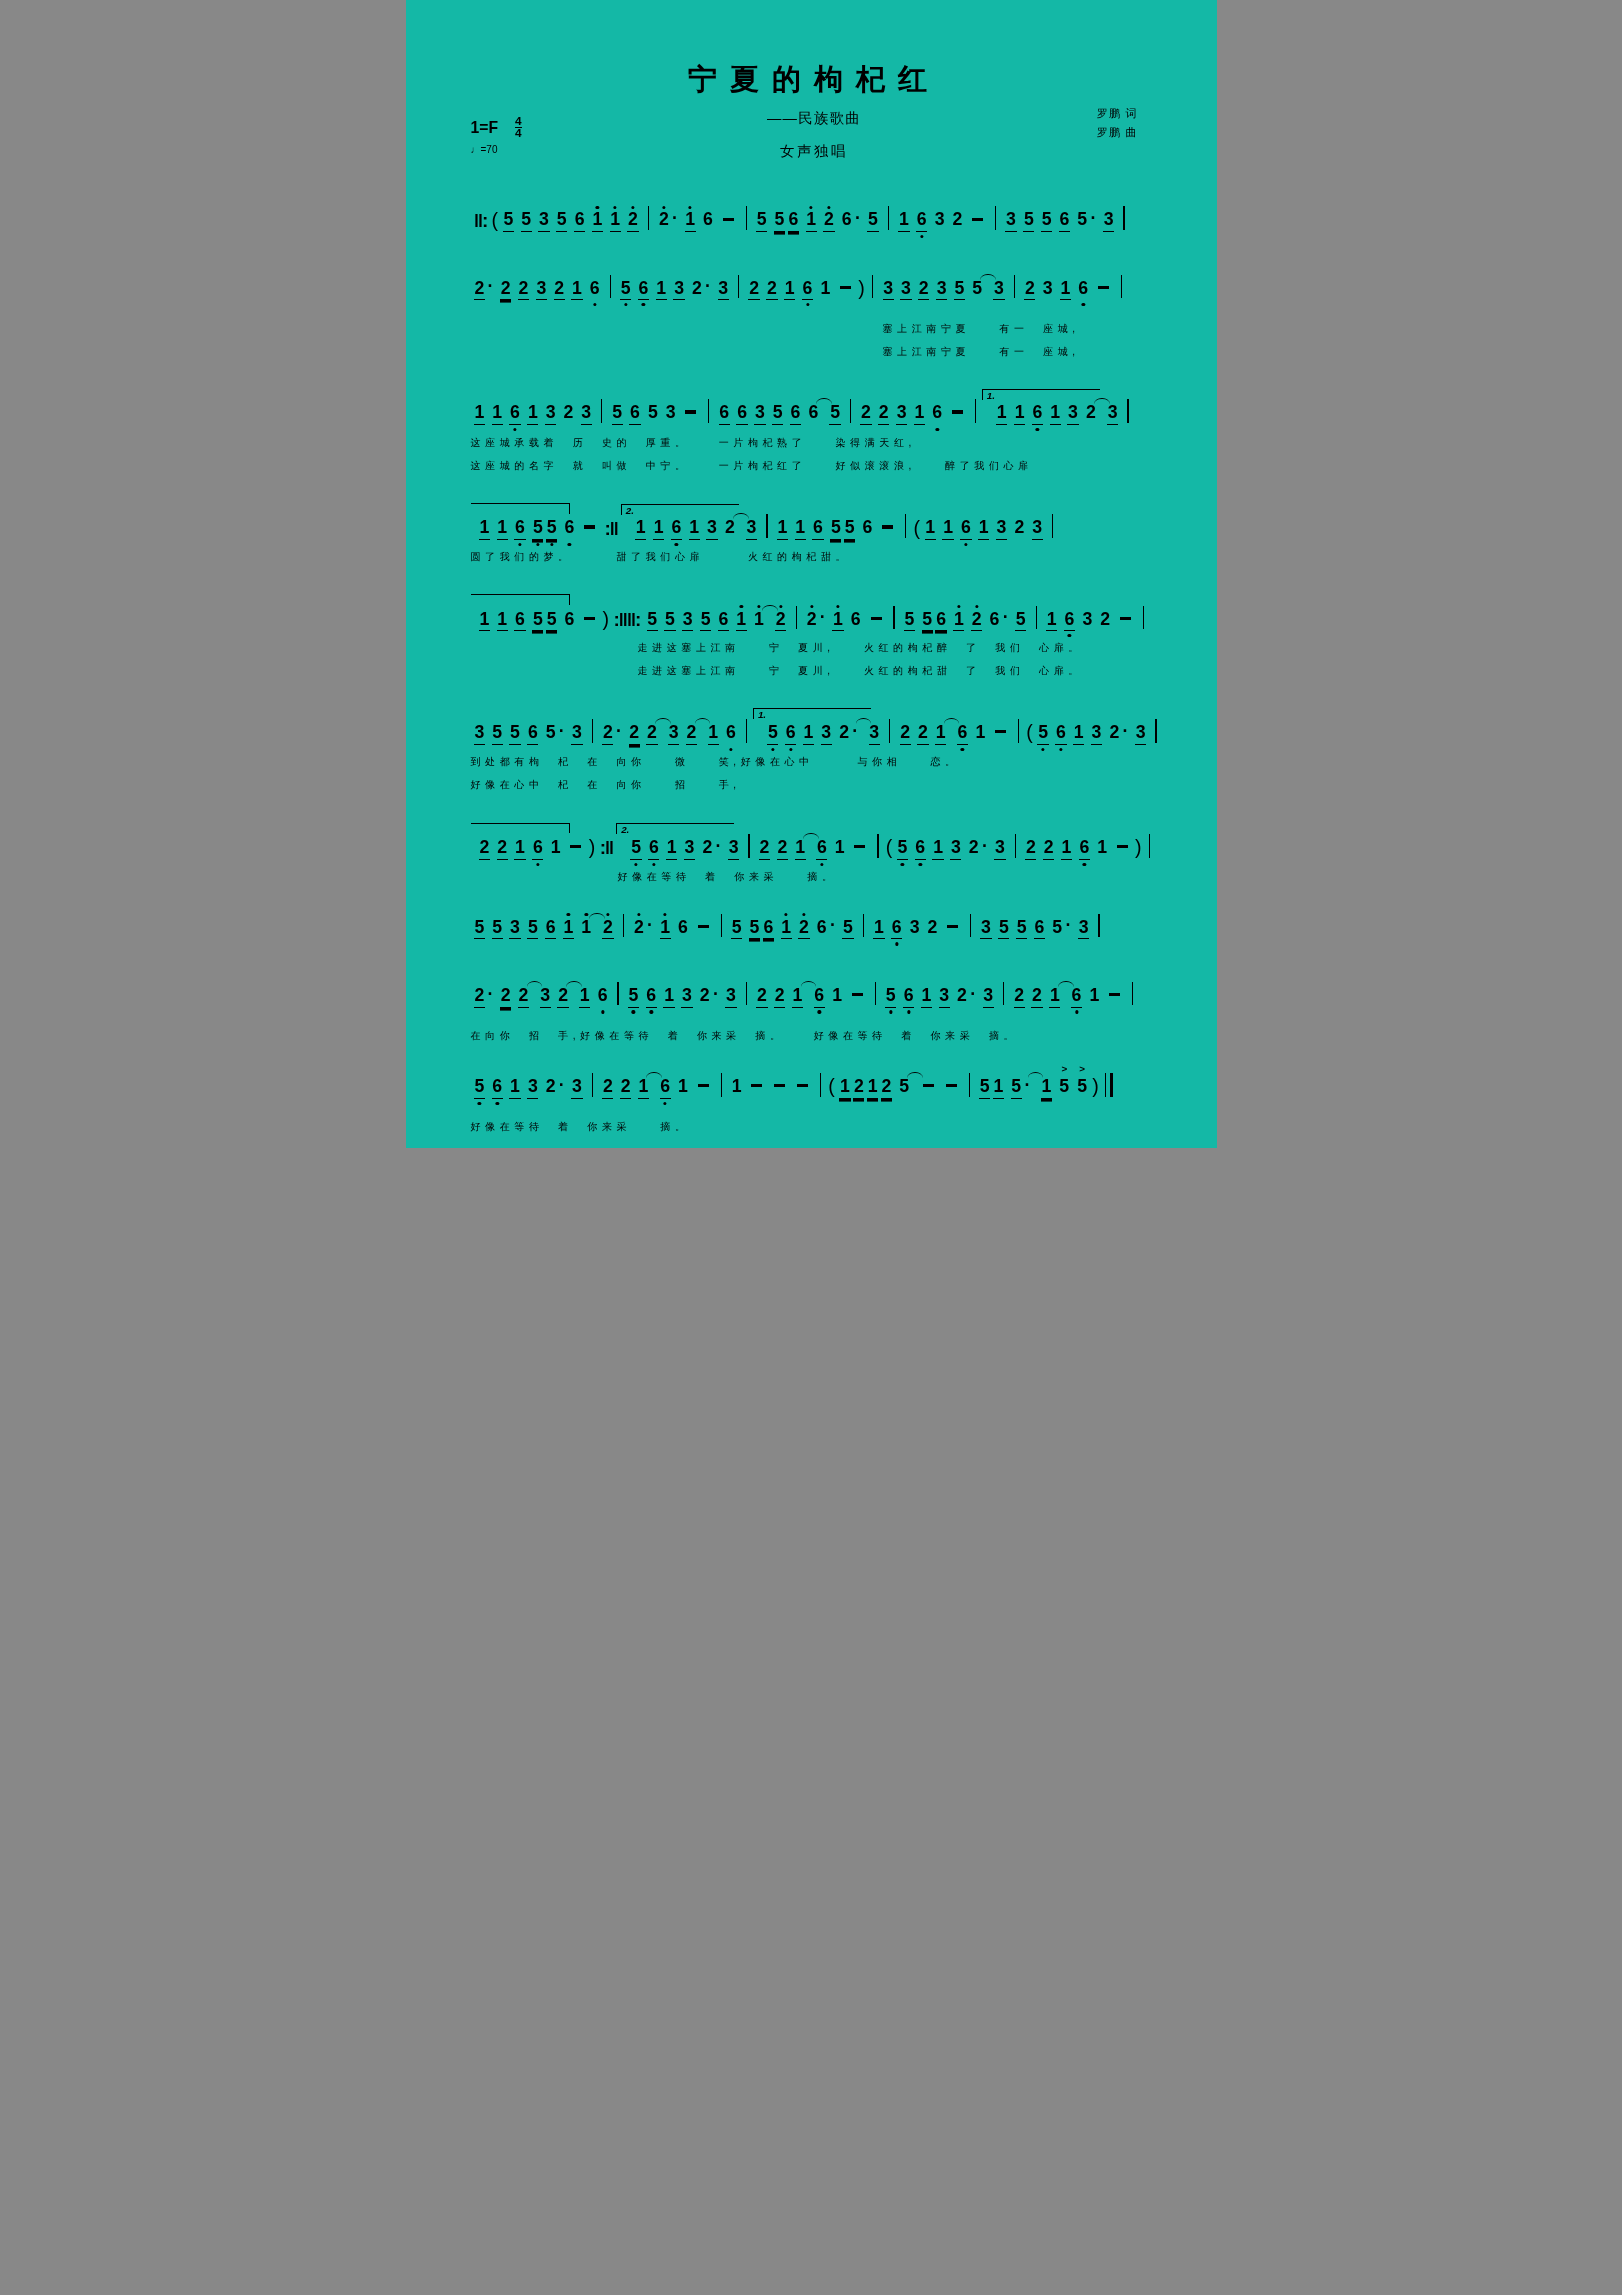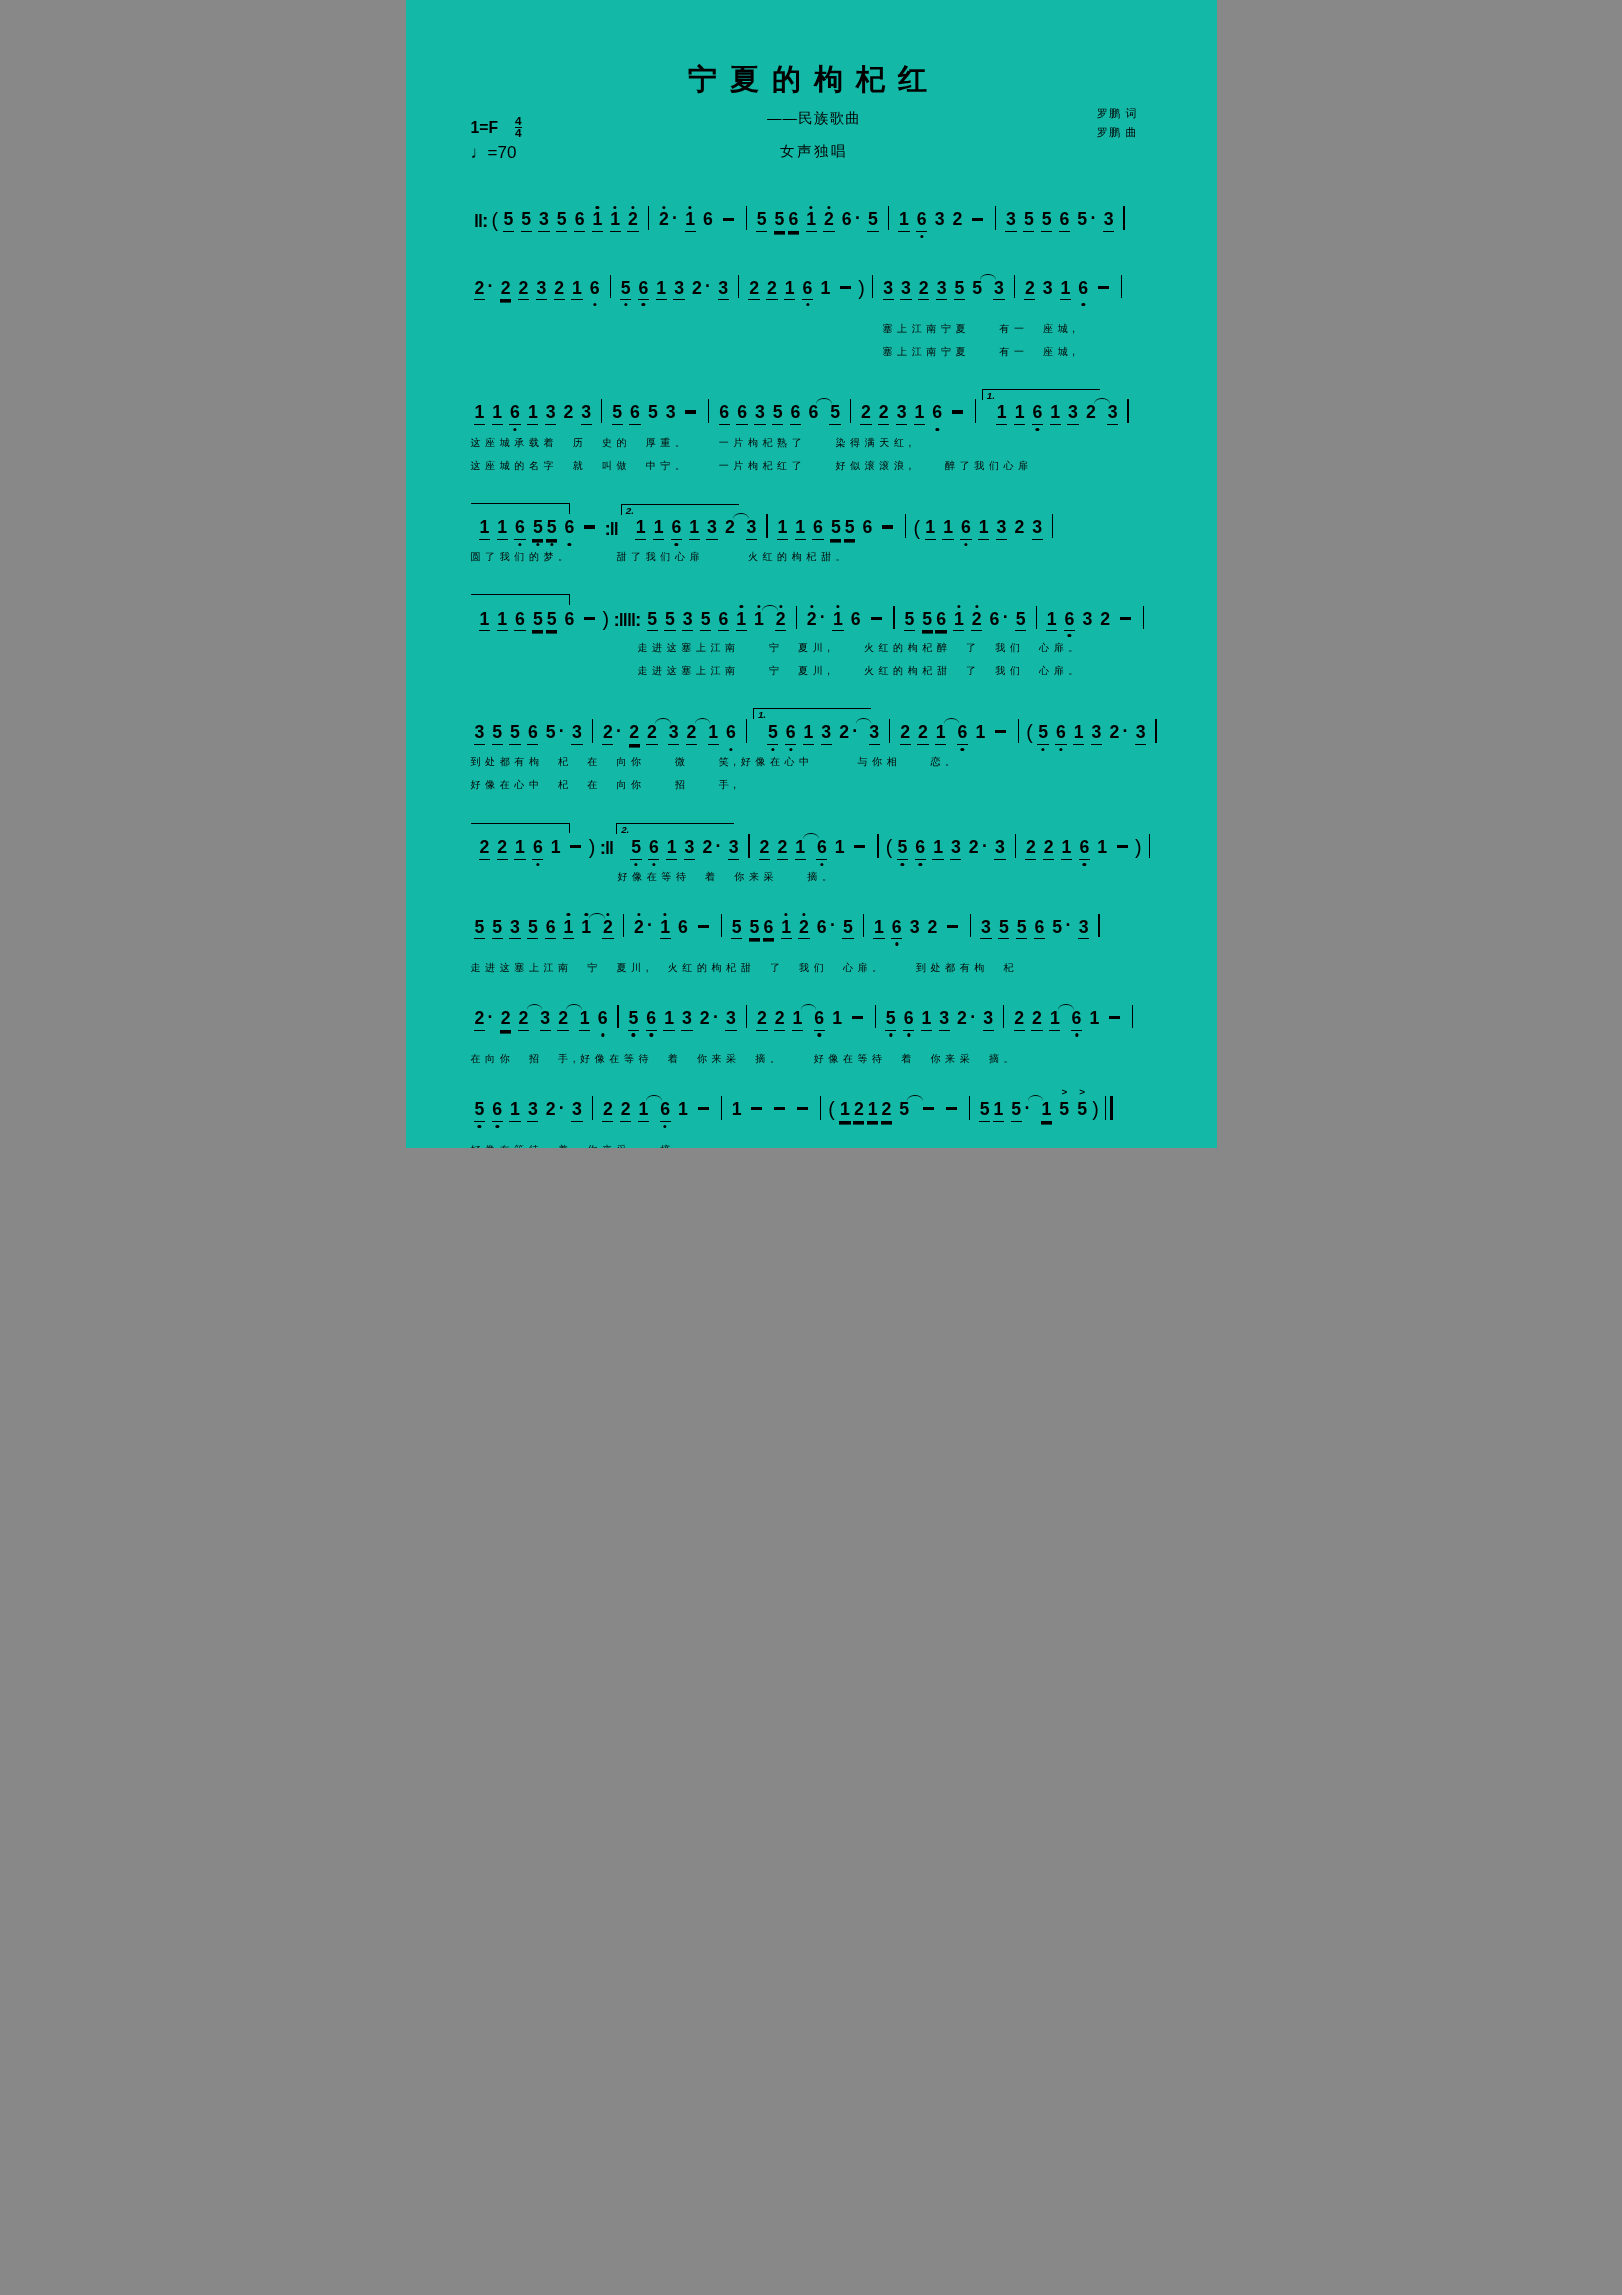--- a/index.html
+++ b/index.html
@@ -12,21 +12,21 @@
   .title{
     text-align:center;font-size:29px;font-weight:700;letter-spacing:13px;
     margin:0 0 3.9px 0;white-space:nowrap;
   }
   .header-zone{position:relative;height:79px;}
   .keyblock{position:absolute;left:0;top:11.8px;font-weight:700;font-size:15.7px;line-height:1.1;}
   .keyline{display:flex;align-items:center;gap:17px;}
   .ts{display:inline-block;text-align:center;font-size:11.8px;font-weight:700;line-height:1;vertical-align:middle;}
   .ts .num{display:block;}
   .ts .den{display:block;border-top:1.3px solid #000;}
-  .tempo{font-size:17px;font-weight:400;margin-top:3.9px;}
+  .tempo{font-size:10px;font-weight:400;margin-top:3.9px;}
   .subtitle-zone{position:absolute;left:0;right:0;top:5.2px;text-align:center;font-size:14.4px;}
   .subtitle{letter-spacing:1.3px;}
   .voice{margin-top:14.4px;letter-spacing:2.6px;}
   .credits{position:absolute;right:19.6px;top:0;text-align:left;font-size:11px;line-height:1.7;letter-spacing:1.3px;}
   
   .systems{margin-top:6.5px;}
   .system{margin-bottom:9.2px;}
   .notation{height:42px;padding-top:17px;white-space:nowrap;}
   .grp{display:inline-block;margin:0 2px;vertical-align:baseline;}
   .note{
@@ -129,21 +129,20 @@
         <div class="notation"><span class="grp"><span class="note u">3</span></span><span class="grp"><span class="note u">5</span></span><span class="grp"><span class="note u">5</span></span><span class="grp"><span class="note u">6</span></span><span class="grp"><span class="note">5</span><span class="dotafter">·</span></span><span class="grp"><span class="note u">3</span></span><span class="bar"></span><span class="grp"><span class="note u">2</span><span class="dotafter">·</span></span><span class="grp"><span class="note uu">2</span></span><span class="grp"><span class="note u">2</span></span><span class="slur"></span><span class="grp"><span class="note u">3</span></span><span class="grp"><span class="note u">2</span></span><span class="slur"></span><span class="grp"><span class="note u">1</span></span><span class="grp"><span class="note lo">6</span></span><span class="bar"></span><span class="volta">1.</span><span class="grp"><span class="note lo u">5</span></span><span class="grp"><span class="note lo u">6</span></span><span class="grp"><span class="note u">1</span></span><span class="grp"><span class="note u">3</span></span><span class="grp"><span class="note">2</span><span class="dotafter">·</span></span><span class="slur"></span><span class="grp"><span class="note u">3</span></span><span class="bar"></span><span class="grp"><span class="note u">2</span></span><span class="grp"><span class="note u">2</span></span><span class="grp"><span class="note u">1</span></span><span class="slur"></span><span class="grp"><span class="note lo u">6</span></span><span class="grp"><span class="note">1</span></span><span class="dash"></span><span class="bar"></span><span class="paren">(</span><span class="grp"><span class="note lo u">5</span></span><span class="grp"><span class="note lo u">6</span></span><span class="grp"><span class="note u">1</span></span><span class="grp"><span class="note u">3</span></span><span class="grp"><span class="note">2</span><span class="dotafter">·</span></span><span class="grp"><span class="note u">3</span></span><span class="bar"></span></div>
         <div class="lyric" style="padding-left: 0px;">到处都有枸　杞　在　向你　　微　　笑,好像在心中　　　与你相　　恋。</div>
         <div class="lyric" style="padding-left: 0px;">好像在心中　杞　在　向你　　招　　手,</div>
       </div>
       <div class="system">
         <div class="notation"><span class="volta-end"></span><span class="grp"><span class="note u">2</span></span><span class="grp"><span class="note u">2</span></span><span class="grp"><span class="note u">1</span></span><span class="grp"><span class="note lo u">6</span></span><span class="grp"><span class="note">1</span></span><span class="dash"></span><span class="paren">)</span><span class="rep">:‖</span><span class="volta">2.</span><span class="grp"><span class="note lo u">5</span></span><span class="grp"><span class="note lo u">6</span></span><span class="grp"><span class="note u">1</span></span><span class="grp"><span class="note u">3</span></span><span class="grp"><span class="note">2</span><span class="dotafter">·</span></span><span class="grp"><span class="note u">3</span></span><span class="bar"></span><span class="grp"><span class="note u">2</span></span><span class="grp"><span class="note u">2</span></span><span class="grp"><span class="note u">1</span></span><span class="slur"></span><span class="grp"><span class="note lo u">6</span></span><span class="grp"><span class="note">1</span></span><span class="dash"></span><span class="bar"></span><span class="paren">(</span><span class="grp"><span class="note lo u">5</span></span><span class="grp"><span class="note lo u">6</span></span><span class="grp"><span class="note u">1</span></span><span class="grp"><span class="note u">3</span></span><span class="grp"><span class="note">2</span><span class="dotafter">·</span></span><span class="grp"><span class="note u">3</span></span><span class="bar"></span><span class="grp"><span class="note u">2</span></span><span class="grp"><span class="note u">2</span></span><span class="grp"><span class="note u">1</span></span><span class="grp"><span class="note lo u">6</span></span><span class="grp"><span class="note">1</span></span><span class="dash"></span><span class="paren">)</span><span class="bar"></span></div>
         <div class="lyric" style="padding-left: 147px;">好像在等待　着　你来采　　摘。</div>
       </div>
       <div class="system">
         <div class="notation"><span class="grp"><span class="note u">5</span></span><span class="grp"><span class="note u">5</span></span><span class="grp"><span class="note u">3</span></span><span class="grp"><span class="note u">5</span></span><span class="grp"><span class="note u">6</span></span><span class="grp"><span class="note hi u">1</span></span><span class="grp"><span class="note hi">1</span></span><span class="slur"></span><span class="grp"><span class="note hi u">2</span></span><span class="bar"></span><span class="grp"><span class="note hi">2</span><span class="dotafter">·</span></span><span class="grp"><span class="note hi u">1</span></span><span class="grp"><span class="note">6</span></span><span class="dash"></span><span class="bar"></span><span class="grp"><span class="note u">5</span></span><span class="grp"><span class="note uu">5</span><span class="note uu">6</span></span><span class="grp"><span class="note hi u">1</span></span><span class="grp"><span class="note hi u">2</span></span><span class="grp"><span class="note">6</span><span class="dotafter">·</span></span><span class="grp"><span class="note u">5</span></span><span class="bar"></span><span class="grp"><span class="note u">1</span></span><span class="grp"><span class="note lo u">6</span></span><span class="grp"><span class="note">3</span></span><span class="grp"><span class="note">2</span></span><span class="dash"></span><span class="bar"></span><span class="grp"><span class="note u">3</span></span><span class="grp"><span class="note u">5</span></span><span class="grp"><span class="note u">5</span></span><span class="grp"><span class="note u">6</span></span><span class="grp"><span class="note">5</span><span class="dotafter">·</span></span><span class="grp"><span class="note u">3</span></span><span class="bar"></span></div>
-        <div class="lyric" style="padding-left: 0px;">走进这塞上江南　宁　夏川,　火红的枸杞甜　了　我们　心扉。　　到处都有枸　杞</div>
       </div>
       <div class="system">
         <div class="notation"><span class="grp"><span class="note u">2</span><span class="dotafter">·</span></span><span class="grp"><span class="note uu">2</span></span><span class="grp"><span class="note u">2</span></span><span class="slur"></span><span class="grp"><span class="note u">3</span></span><span class="grp"><span class="note u">2</span></span><span class="slur"></span><span class="grp"><span class="note u">1</span></span><span class="grp"><span class="note lo">6</span></span><span class="bar"></span><span class="grp"><span class="note lo u">5</span></span><span class="grp"><span class="note lo u">6</span></span><span class="grp"><span class="note u">1</span></span><span class="grp"><span class="note u">3</span></span><span class="grp"><span class="note">2</span><span class="dotafter">·</span></span><span class="grp"><span class="note u">3</span></span><span class="bar"></span><span class="grp"><span class="note u">2</span></span><span class="grp"><span class="note u">2</span></span><span class="grp"><span class="note u">1</span></span><span class="slur"></span><span class="grp"><span class="note lo u">6</span></span><span class="grp"><span class="note">1</span></span><span class="dash"></span><span class="bar"></span><span class="grp"><span class="note lo u">5</span></span><span class="grp"><span class="note lo u">6</span></span><span class="grp"><span class="note u">1</span></span><span class="grp"><span class="note u">3</span></span><span class="grp"><span class="note">2</span><span class="dotafter">·</span></span><span class="grp"><span class="note u">3</span></span><span class="bar"></span><span class="grp"><span class="note u">2</span></span><span class="grp"><span class="note u">2</span></span><span class="grp"><span class="note u">1</span></span><span class="slur"></span><span class="grp"><span class="note lo u">6</span></span><span class="grp"><span class="note">1</span></span><span class="dash"></span><span class="bar"></span></div>
         <div class="lyric" style="padding-left: 0px;">在向你　招　手,好像在等待　着　你来采　摘。　　好像在等待　着　你来采　摘。</div>
       </div>
       <div class="system">
         <div class="notation"><span class="grp"><span class="note lo u">5</span></span><span class="grp"><span class="note lo u">6</span></span><span class="grp"><span class="note u">1</span></span><span class="grp"><span class="note u">3</span></span><span class="grp"><span class="note">2</span><span class="dotafter">·</span></span><span class="grp"><span class="note u">3</span></span><span class="bar"></span><span class="grp"><span class="note u">2</span></span><span class="grp"><span class="note u">2</span></span><span class="grp"><span class="note u">1</span></span><span class="slur"></span><span class="grp"><span class="note lo u">6</span></span><span class="grp"><span class="note">1</span></span><span class="dash"></span><span class="bar"></span><span class="grp"><span class="note">1</span></span><span class="dash"></span><span class="dash"></span><span class="dash"></span><span class="bar"></span><span class="paren">(</span><span class="grp"><span class="note uu">1</span><span class="note uu">2</span><span class="note uu">1</span><span class="note uu">2</span></span><span class="grp"><span class="note">5</span></span><span class="slur"></span><span class="dash"></span><span class="dash"></span><span class="bar"></span><span class="grp"><span class="note u">5</span><span class="note u">1</span></span><span class="grp"><span class="note u">5</span><span class="dotafter">·</span></span><span class="slur"></span><span class="grp"><span class="note uu">1</span></span><span class="grp"><span class="note acc">5<span class="accmark">&gt;</span></span></span><span class="grp"><span class="note acc">5<span class="accmark">&gt;</span></span></span><span class="paren">)</span><span class="finalbar"></span></div>
         <div class="lyric" style="padding-left: 0px;">好像在等待　着　你来采　　摘。</div>
       </div>
     </div>

